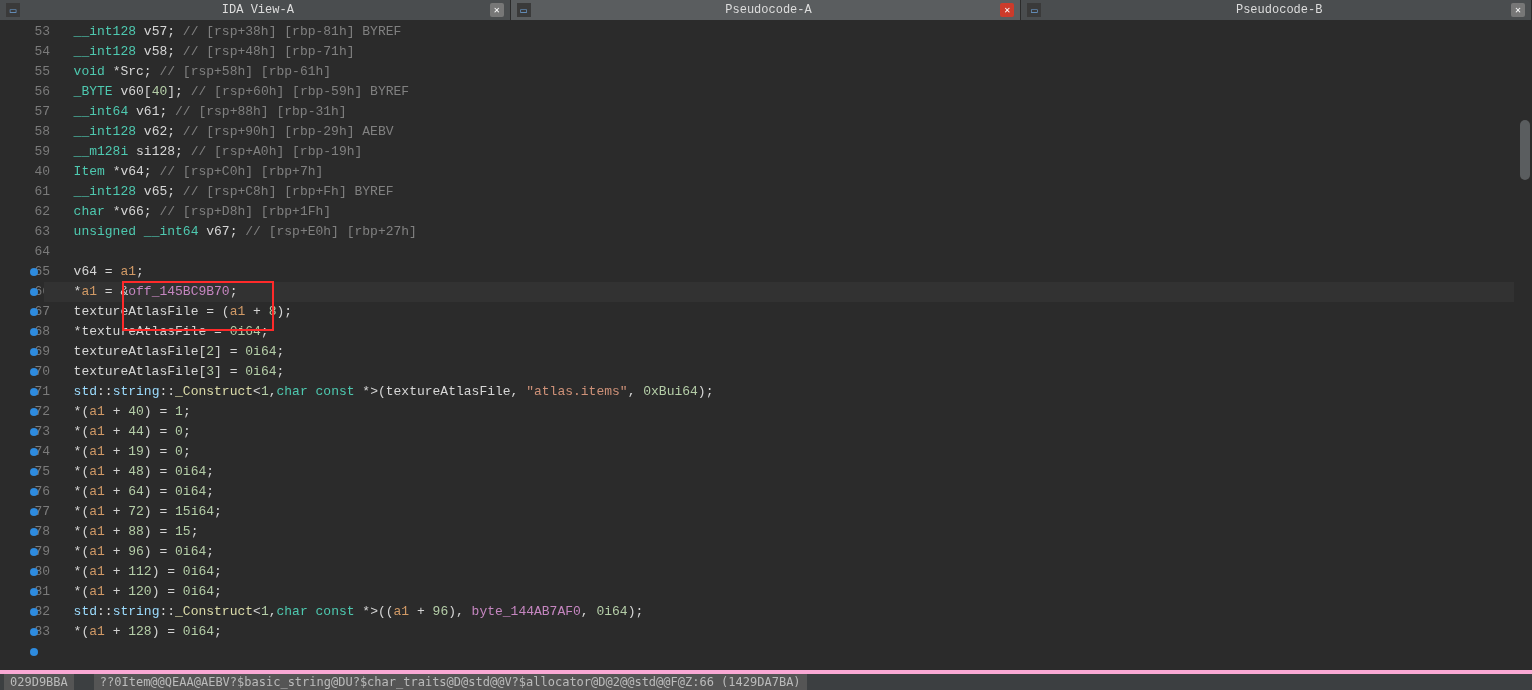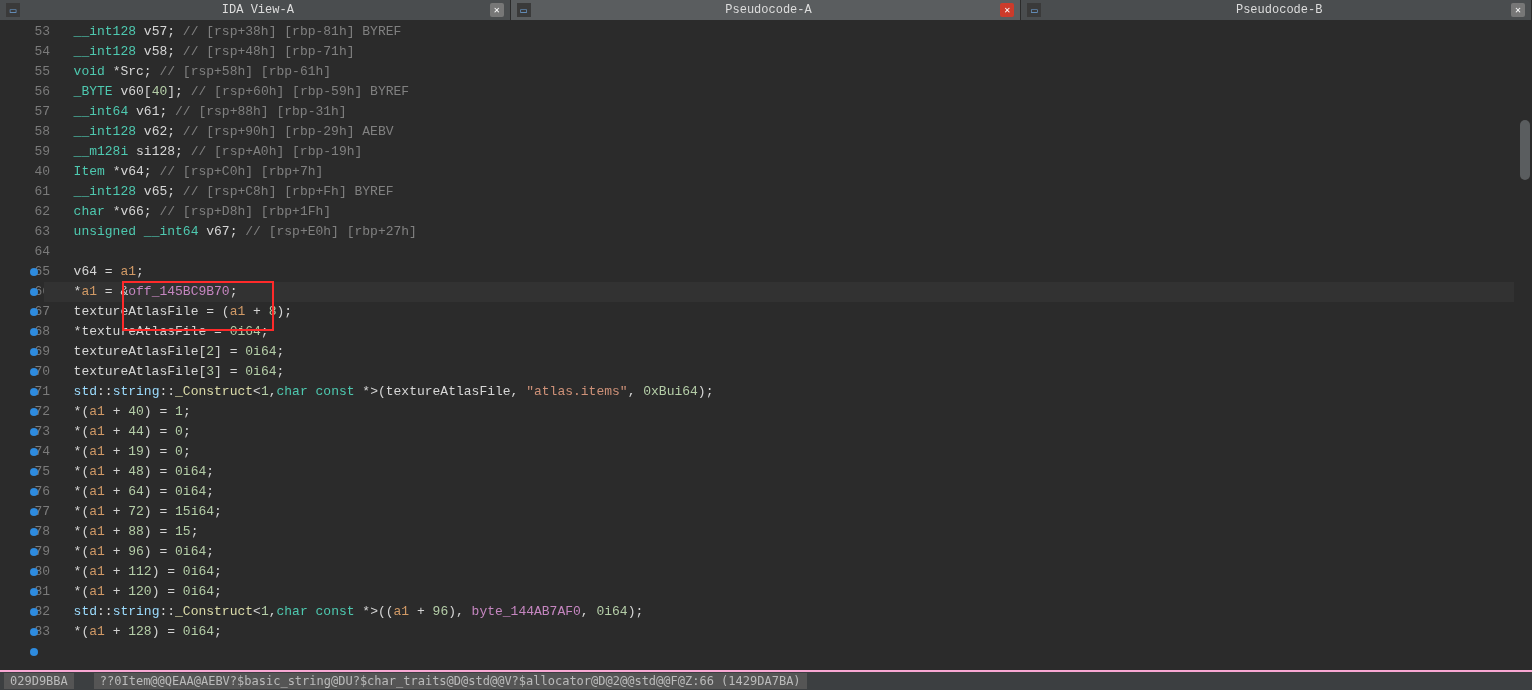--- a/index.html
+++ b/index.html
@@ -107,21 +107,21 @@
   .scrollbar-v {
     position:absolute; right:2px; top:100px;
     width:10px; height:60px;
     background:#5a5d5f;
     border-radius:5px;
   }
 
   .statusbar {
     height: 20px;
     background:#3c3f41;
-    border-top:2px solid #f9a8d4;
+    border-top:4px solid #f9a8d4;
     display:flex; align-items:center;
     font-size:12px;
     color:#bbb;
   }
   .statusbar .addr {
     background:#555; padding:1px 6px; margin-left:4px;
     font-family: Consolas, monospace;
   }
   .statusbar .sym {
     background:#555; padding:1px 6px; margin-left:20px;

